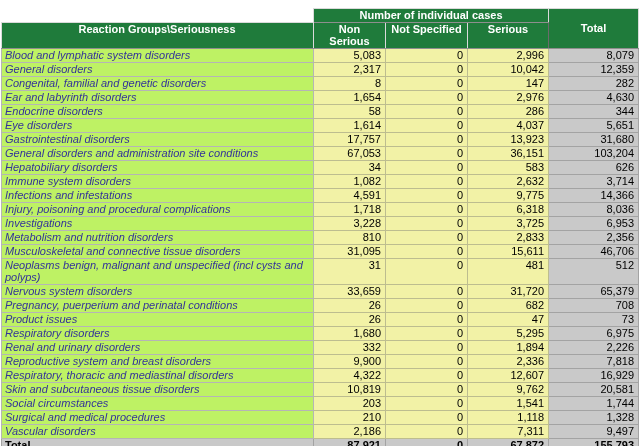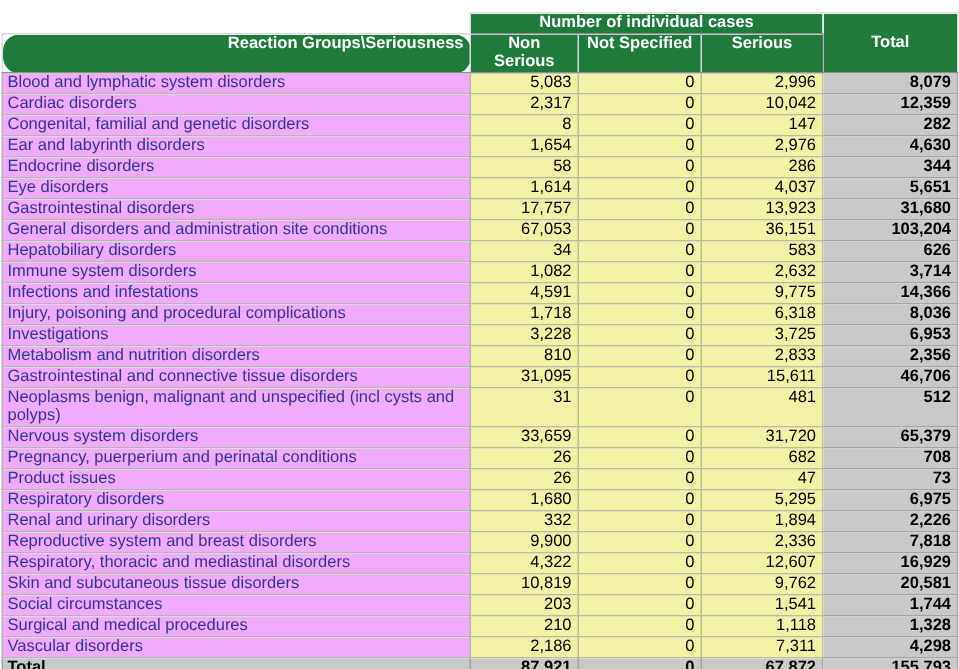--- a/index.html
+++ b/index.html
@@ -7,27 +7,27 @@
     --linkblue:#333399; --border-light:#B5B5B5; --border-yellow:#BDBD8F;
     --border-dark:#4A4A4A;
   }
   html,body{margin:0;padding:0;background:#fff;}
   body{font-family:"Liberation Sans", sans-serif; width:639px; height:446px; overflow:hidden;}
   table{border-collapse:collapse; table-layout:fixed; width:637px; margin:8px 0 0 1px;}
   th,td{font-size:11px; line-height:12px; padding:0 4px 1px 4px; vertical-align:top; overflow:hidden; white-space:normal;}
   
   th.green{background:var(--green); color:#fff; font-weight:bold; text-align:center;
            border:1px solid #DADADA; border-bottom-color:#8E8E8E;}
-  th.rowhdr{text-align:right; padding-left:3px;border-radius:11px;}
+  th.rowhdr{text-align:center; padding-left:3px;}
   th.total-h{border-left-color:#6B6B6B; vertical-align:middle;}
   td.corner{background:#fff; border:none; border-right:1px solid #DADADA;}
   
-  td.lbl{background:#f0abfc; color:var(--linkblue); border:1px solid var(--border-light); padding-left:3px;}
+  td.lbl{background:#bef264; color:var(--linkblue); border:1px solid var(--border-light); padding-left:3px;font-style:italic;}
   td.num{background:var(--yellow); color:#000; border:1px solid var(--border-yellow); text-align:right;}
-  td.tot{background:var(--grey); color:#000; font-weight:bold; border:1px solid #A3A3A3; text-align:right;}
+  td.tot{background:var(--grey); color:#000; font-weight:normal; border:1px solid #A3A3A3; text-align:right;}
   
   tr.total-row td{background:var(--grey); font-weight:bold; border:1px solid #A3A3A3;
                   border-top:1px solid var(--border-dark); border-bottom:1px solid var(--border-dark);}
   tr.total-row td.tlabel{text-align:left; color:#000; padding-left:3px;}
   tr.total-row td.tnum{text-align:right;}
 </style>
 </head>
 <body>
 
 <table>
@@ -53,21 +53,21 @@
   </thead>
   <tbody>
       <tr>
         <td class="lbl">Blood and lymphatic system disorders</td>
         <td class="num">5,083</td>
         <td class="num">0</td>
         <td class="num">2,996</td>
         <td class="tot">8,079</td>
       </tr>
       <tr>
-        <td class="lbl">Cardiac disorders</td>
+        <td class="lbl">General disorders</td>
         <td class="num">2,317</td>
         <td class="num">0</td>
         <td class="num">10,042</td>
         <td class="tot">12,359</td>
       </tr>
       <tr>
         <td class="lbl">Congenital, familial and genetic disorders</td>
         <td class="num">8</td>
         <td class="num">0</td>
         <td class="num">147</td>
@@ -144,21 +144,21 @@
         <td class="tot">6,953</td>
       </tr>
       <tr>
         <td class="lbl">Metabolism and nutrition disorders</td>
         <td class="num">810</td>
         <td class="num">0</td>
         <td class="num">2,833</td>
         <td class="tot">2,356</td>
       </tr>
       <tr>
-        <td class="lbl">Gastrointestinal and connective tissue disorders</td>
+        <td class="lbl">Musculoskeletal and connective tissue disorders</td>
         <td class="num">31,095</td>
         <td class="num">0</td>
         <td class="num">15,611</td>
         <td class="tot">46,706</td>
       </tr>
       <tr>
         <td class="lbl">Neoplasms benign, malignant and unspecified (incl cysts and polyps)</td>
         <td class="num">31</td>
         <td class="num">0</td>
         <td class="num">481</td>
@@ -232,21 +232,21 @@
         <td class="num">210</td>
         <td class="num">0</td>
         <td class="num">1,118</td>
         <td class="tot">1,328</td>
       </tr>
       <tr>
         <td class="lbl">Vascular disorders</td>
         <td class="num">2,186</td>
         <td class="num">0</td>
         <td class="num">7,311</td>
-        <td class="tot">4,298</td>
+        <td class="tot">9,497</td>
       </tr>
     </tbody>
   <tfoot>
     <tr class="total-row">
       <td class="tlabel">Total</td>
       <td class="tnum">87,921</td>
       <td class="tnum">0</td>
       <td class="tnum">67,872</td>
       <td class="tnum">155,793</td>
     </tr>

